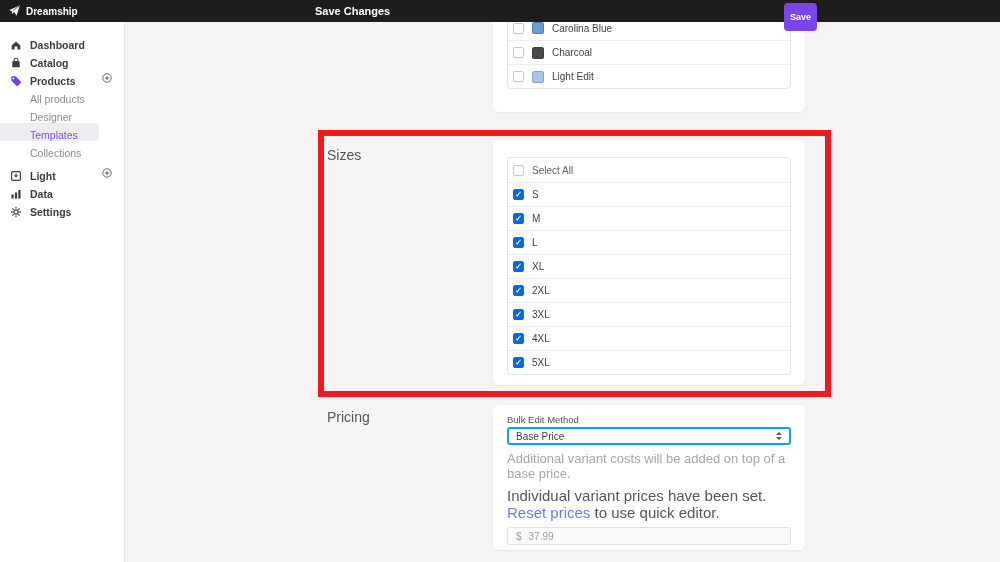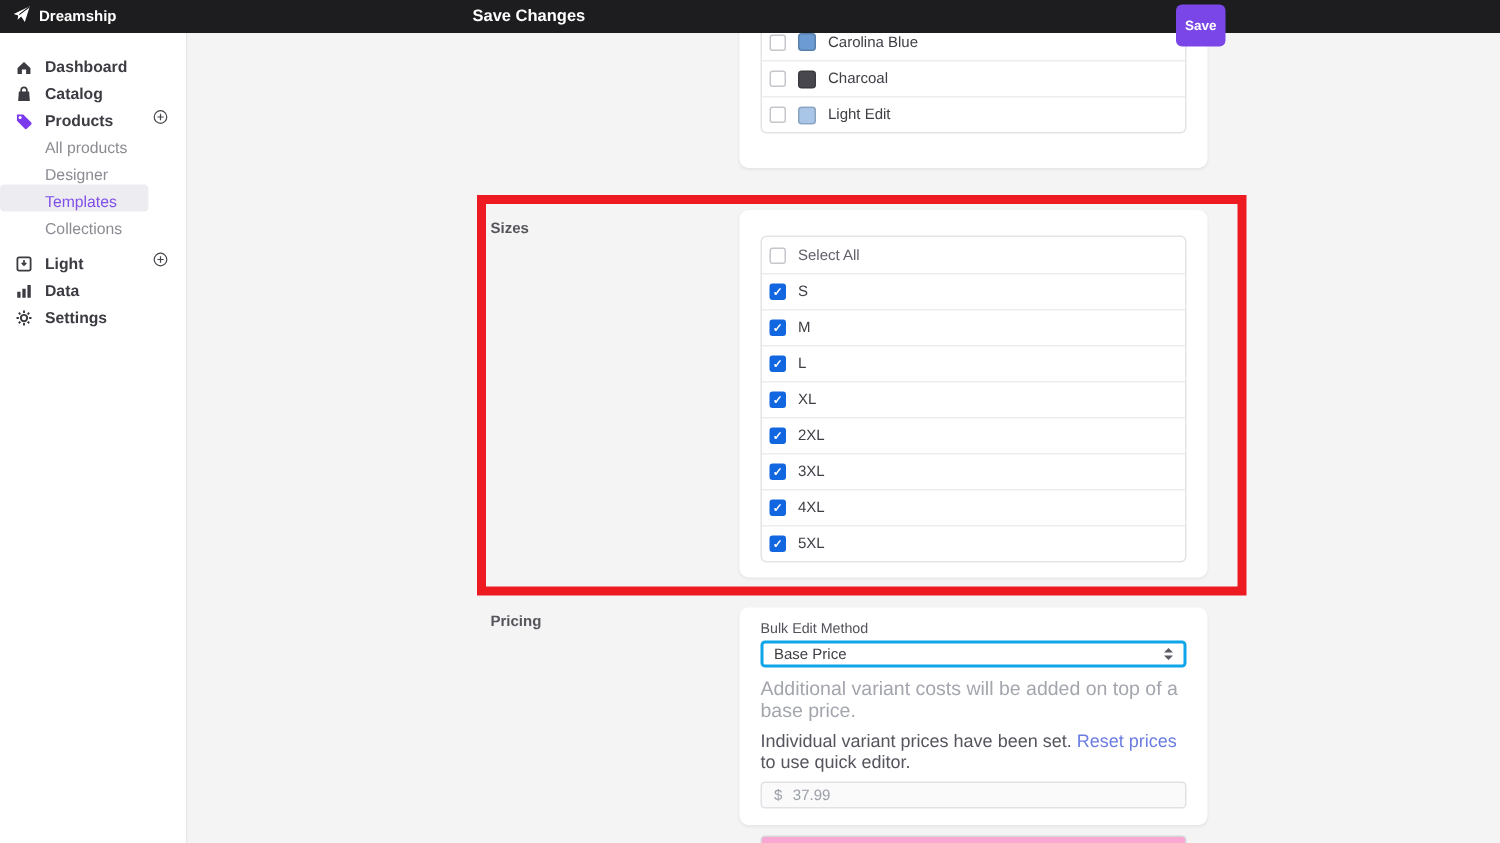--- a/index.html
+++ b/index.html
@@ -44,38 +44,38 @@
   .cb.checked::after { content:"✓"; color:#fff; font-size:8px; line-height:1; font-weight:bold; }
   .swatch { width:12px; height:12px; flex:none; border-radius:2.5px;
             box-shadow:inset 0 0 0 1px rgba(0,0,0,.18); }
 
   .colors-card { left:368px; top:-20px; width:312px; height:110px; border-radius:0 0 6px 6px; }
   .colors-card .list { position:absolute; left:14px; top:13px; width:284px; border-radius:4px; }
 
   .red-box { position:absolute; left:193px; top:108px; width:513px; height:267px;
              border:6px solid var(--highlight_red); z-index:30; pointer-events:none; }
 
-  .section-label { position:absolute; font-size:10px; font-weight:700; color:#55555c; }
+  .section-label { position:absolute; font-size:14px; font-weight:400; color:#55555c; }
   .sizes-label { left:202px; top:125px; }
   .pricing-label { left:202px; top:387px; }
 
   .sizes-card { left:368px; top:118px; width:312px; height:245px; }
   .sizes-card .list { margin:17px 14px 0; }
 
   .pricing-card { left:368px; top:383px; width:312px; height:145px; padding:9px 14px 0; }
   .field-label { font-size:9.5px; color:#52525b; }
   .select { margin-top:2px; height:18px; border:2px solid #0ea5e9; border-radius:3px; background:#fff;
             display:flex; align-items:center; padding:0 7px; cursor:pointer; }
   .select .val { flex:1; font-size:10px; color:#3e3e45; }
   .spin { display:flex; flex-direction:column; gap:2px; }
   .spin i { width:0; height:0; border-left:3px solid transparent; border-right:3px solid transparent; }
   .spin .up { border-bottom:3.5px solid #5a5a62; }
   .spin .dn { border-top:3.5px solid #5a5a62; }
   .helper { margin-top:6px; font-size:13px; color:#a3a6ad; }
-  .notice { margin-top:6px; font-size:12px; color:#55555e; }
+  .notice { margin-top:6px; font-size:15px; color:#55555e; }
   .notice a { color:#6b7ce0; text-decoration:none; cursor:pointer; }
   .price-input { margin-top:6px; height:18px; background:#fafafa; border:1px solid #e2e2e6;
                  border-radius:3px; display:flex; align-items:center; gap:7px; padding:0 8px;
                  font-size:10px; color:#9ba0a8; }
   .edit-variants { margin-top:18px; width:100%; height:19px; background:#f9a8d4;
                    border:1px solid #d6d6db; border-radius:3px; font-size:10px; color:#3e3e45;
                    font-family:inherit; cursor:pointer; }
 </style>
 </head>
 <body>

